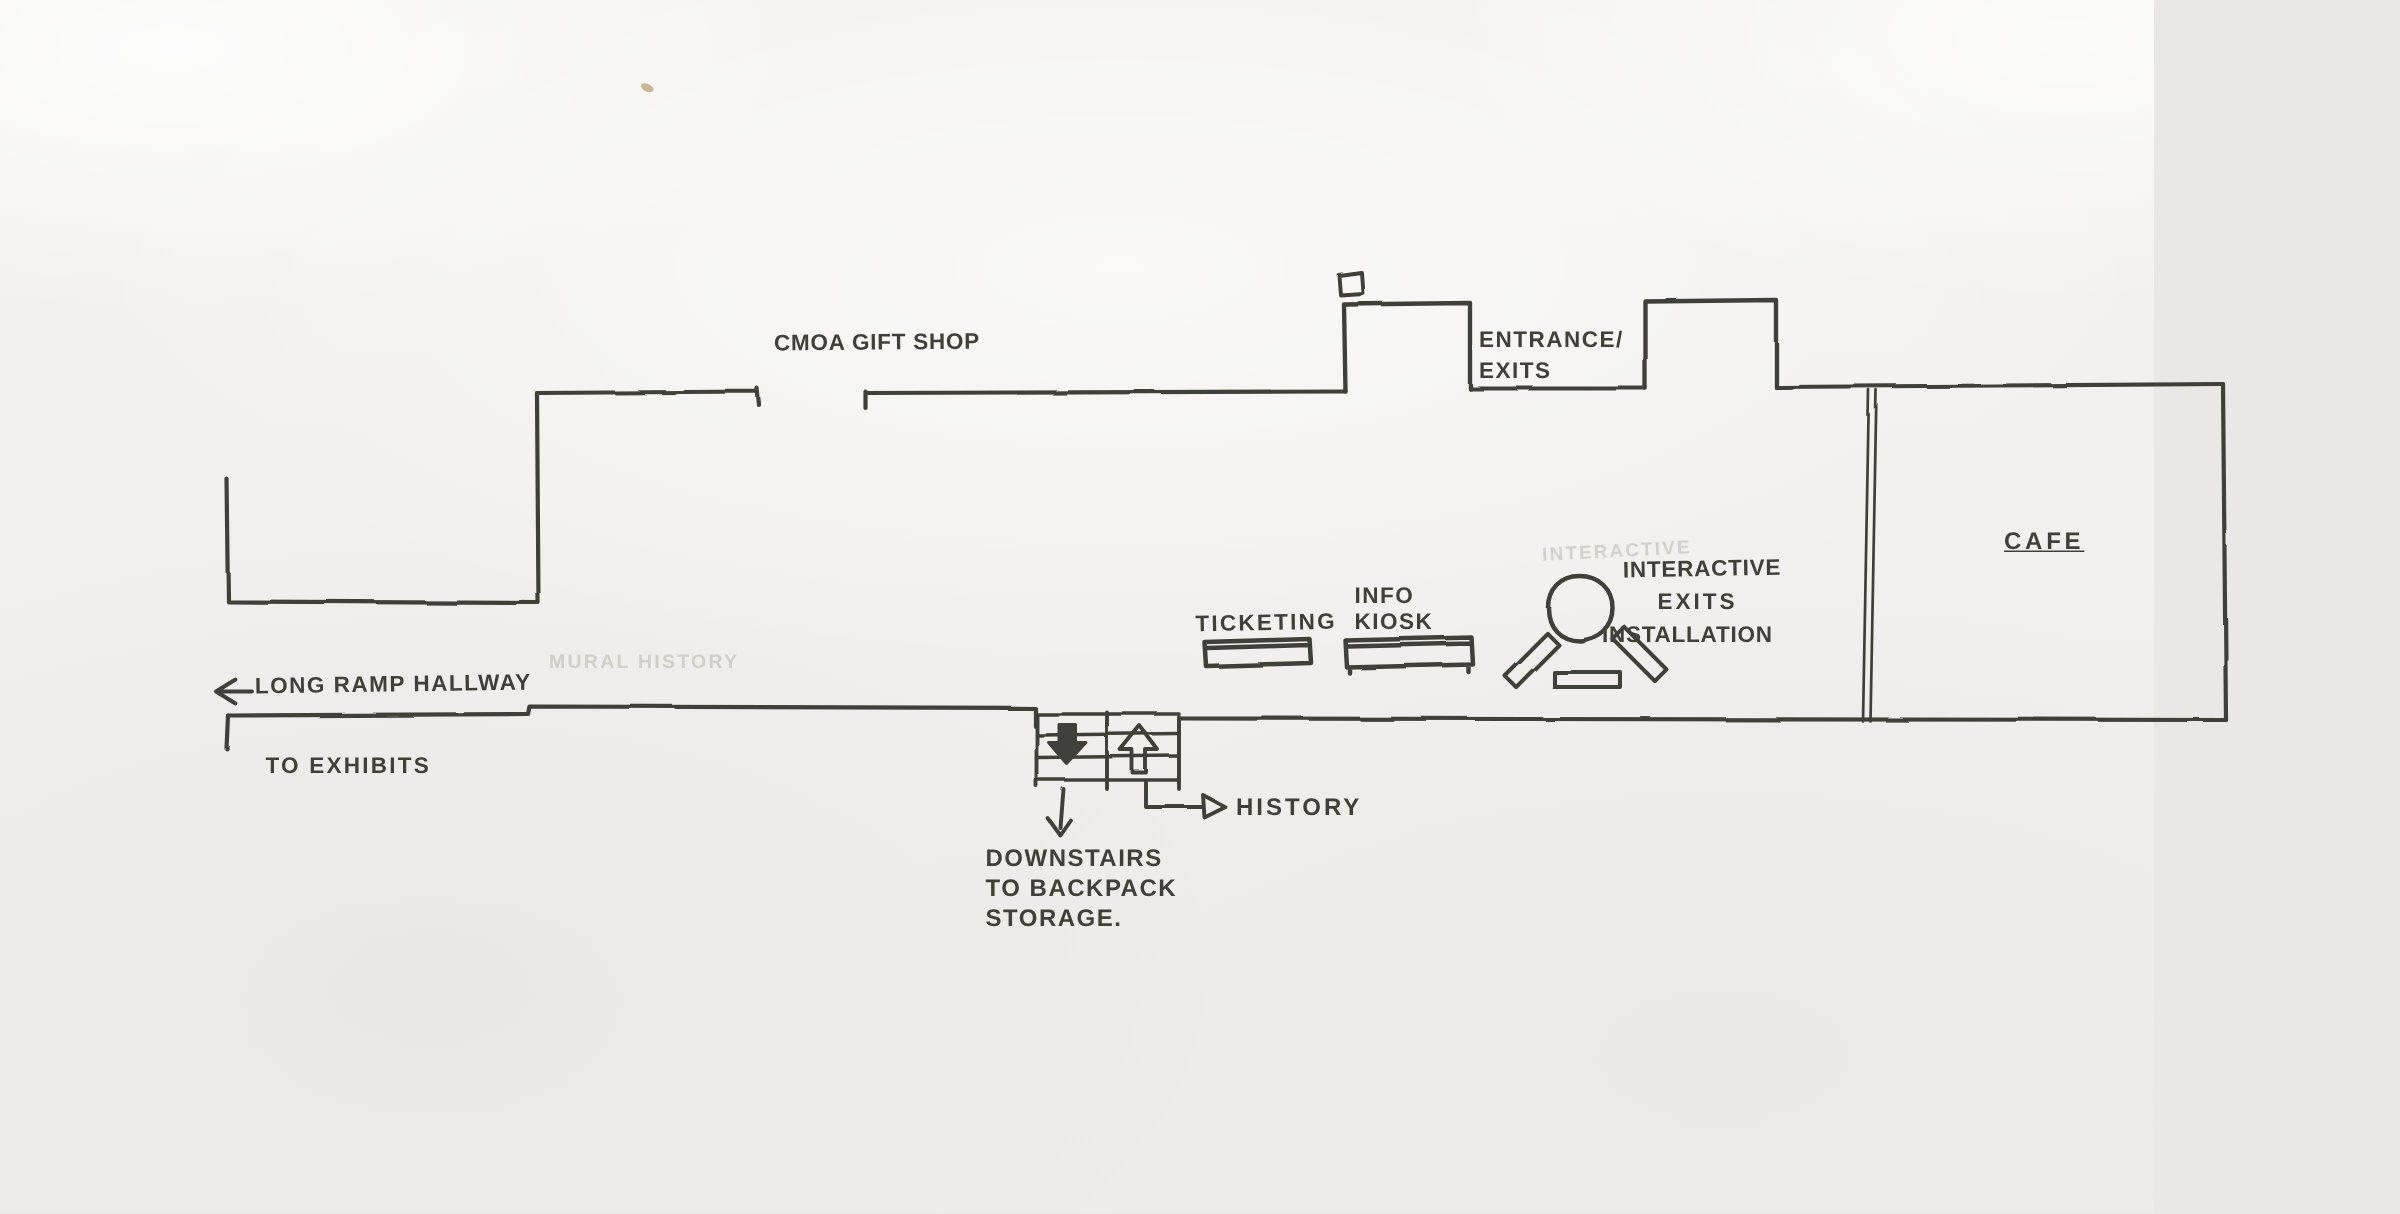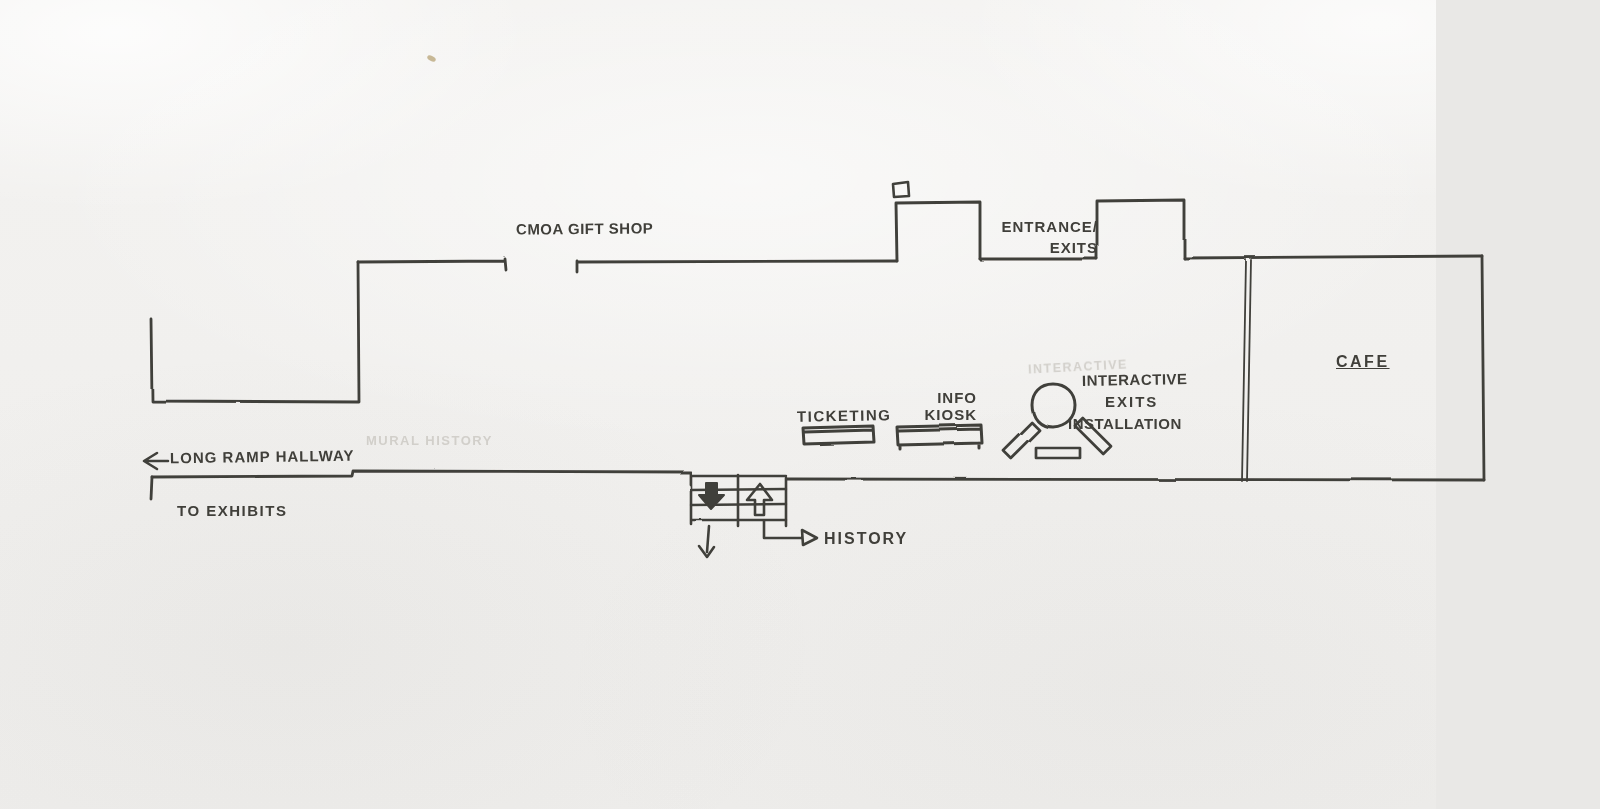--- a/index.html
+++ b/index.html
@@ -24,21 +24,21 @@
       linear-gradient(180deg,#f3f2f0 0%, #f1f0ee 45%, #eeedeb 100%);
   }
   svg.plan{position:absolute;left:0;top:0;}
   .ink-stroke{stroke:var(--color-ink);fill:none;stroke-linecap:round;stroke-linejoin:round;}
   .ink-fill{fill:var(--color-ink);stroke:var(--color-ink);stroke-linejoin:round;}
   .label{
     position:absolute;color:var(--color-ink);
     font-weight:bold;white-space:pre-line;line-height:20px;
     letter-spacing:1px;font-size:15px;
   }
-  .center{text-align:right;}
+  .center{text-align:left;}
   .ghost{
     position:absolute;color:var(--color-ghost);font-weight:bold;
     font-size:13px;letter-spacing:1.5px;filter:blur(0.5px);opacity:0.75;
     white-space:nowrap;
   }
   .speck{
     position:absolute;left:427px;top:56px;width:9px;height:5px;
     background:#bba97e;border-radius:50%;opacity:0.8;transform:rotate(25deg);
   }
 </style>
@@ -116,18 +116,21 @@
   <div class="label" style="left:1105px;top:392px;font-size:15px;letter-spacing:2px;">EXITS</div>
   <div class="label" style="left:1068px;top:414px;font-size:15px;letter-spacing:0.5px;">INSTALLATION</div>
 
   <div class="label" style="left:1336px;top:352px;font-size:16px;letter-spacing:2.5px;text-decoration:underline;">CAFE</div>
 
   <div class="label" style="left:170px;top:447px;font-size:15px;letter-spacing:1px;transform:rotate(-0.8deg);">LONG RAMP HALLWAY</div>
   <div class="label" style="left:177px;top:481px;font-size:15px;letter-spacing:1.5px;margin-top:20px;">TO EXHIBITS</div>
 
   <div class="label" style="left:824px;top:529px;font-size:16px;letter-spacing:2px;">HISTORY</div>
 
+  <div class="label" style="left:657px;top:563px;font-size:16px;letter-spacing:1px;line-height:20px;">DOWNSTAIRS
+TO BACKPACK
+STORAGE.</div>
 
   <div class="ghost" style="left:350px;top:433px;margin-left:16px;">MURAL HISTORY</div>
   <div class="ghost" style="left:1028px;top:360px;transform:rotate(-3deg);font-size:12.5px;">INTERACTIVE</div>
 
   <div class="speck"></div>
 </div>
 
 </body></html>

